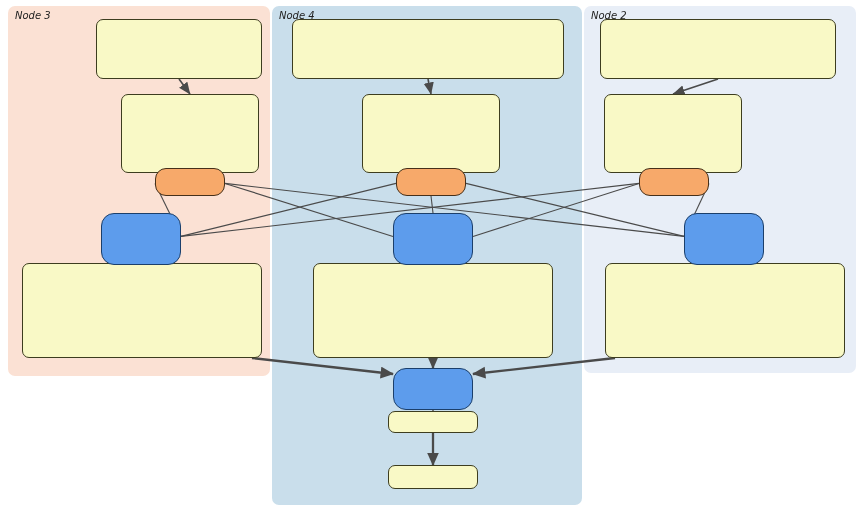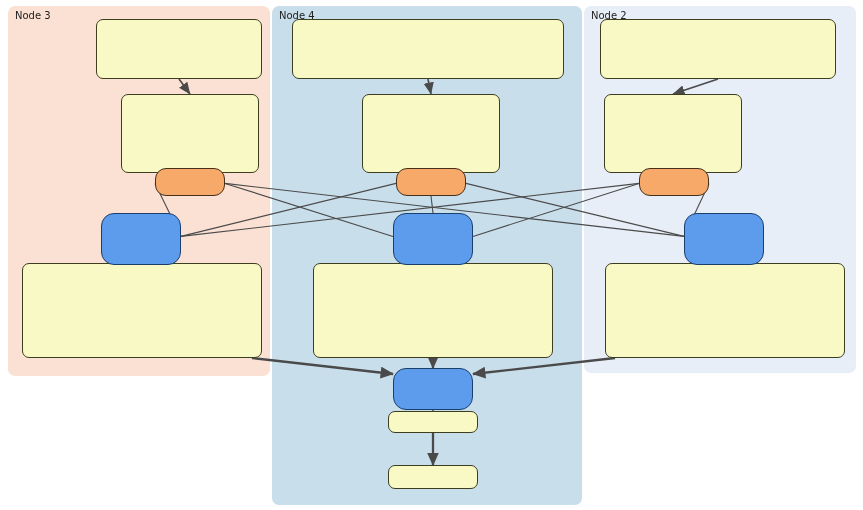--- a/index.html
+++ b/index.html
@@ -23,20 +23,21 @@
     position: absolute;
     border-radius: 7px;
     box-sizing: border-box;
   }
   .region-label {
     position: absolute;
     font-size: 10px;
     color: #222222;
     font-family: "DejaVu Sans", sans-serif;
     white-space: nowrap;
+    font-style: italic;
   }
 
   
   #edges {
     position: absolute;
     left: 0;
     top: 0;
     width: 863px;
     height: 510px;
     pointer-events: none;

